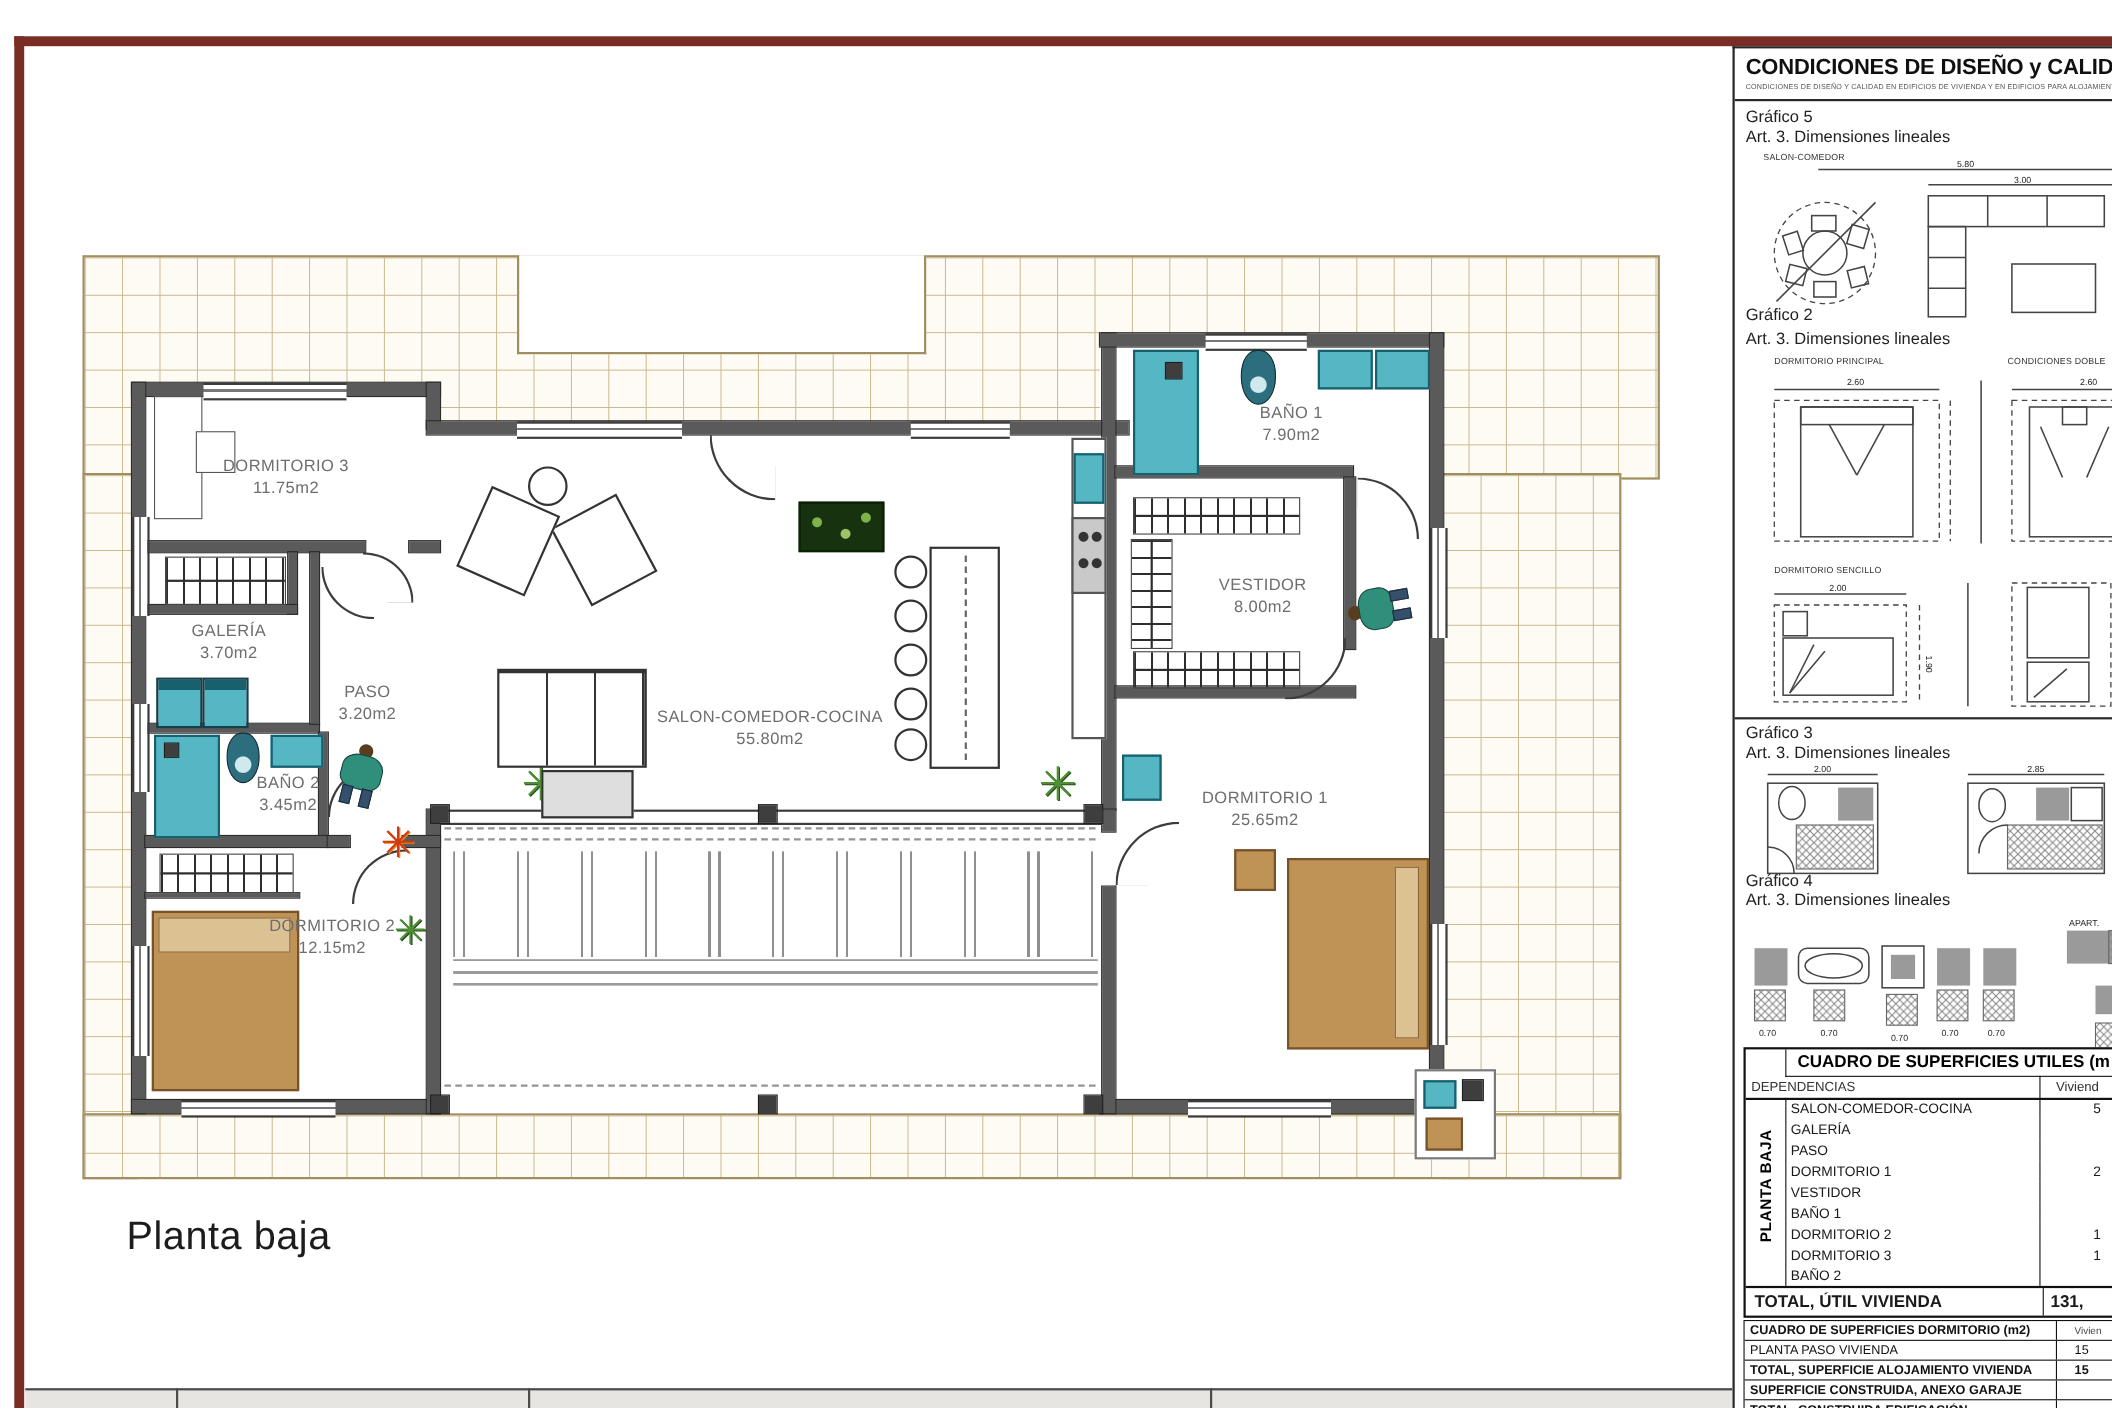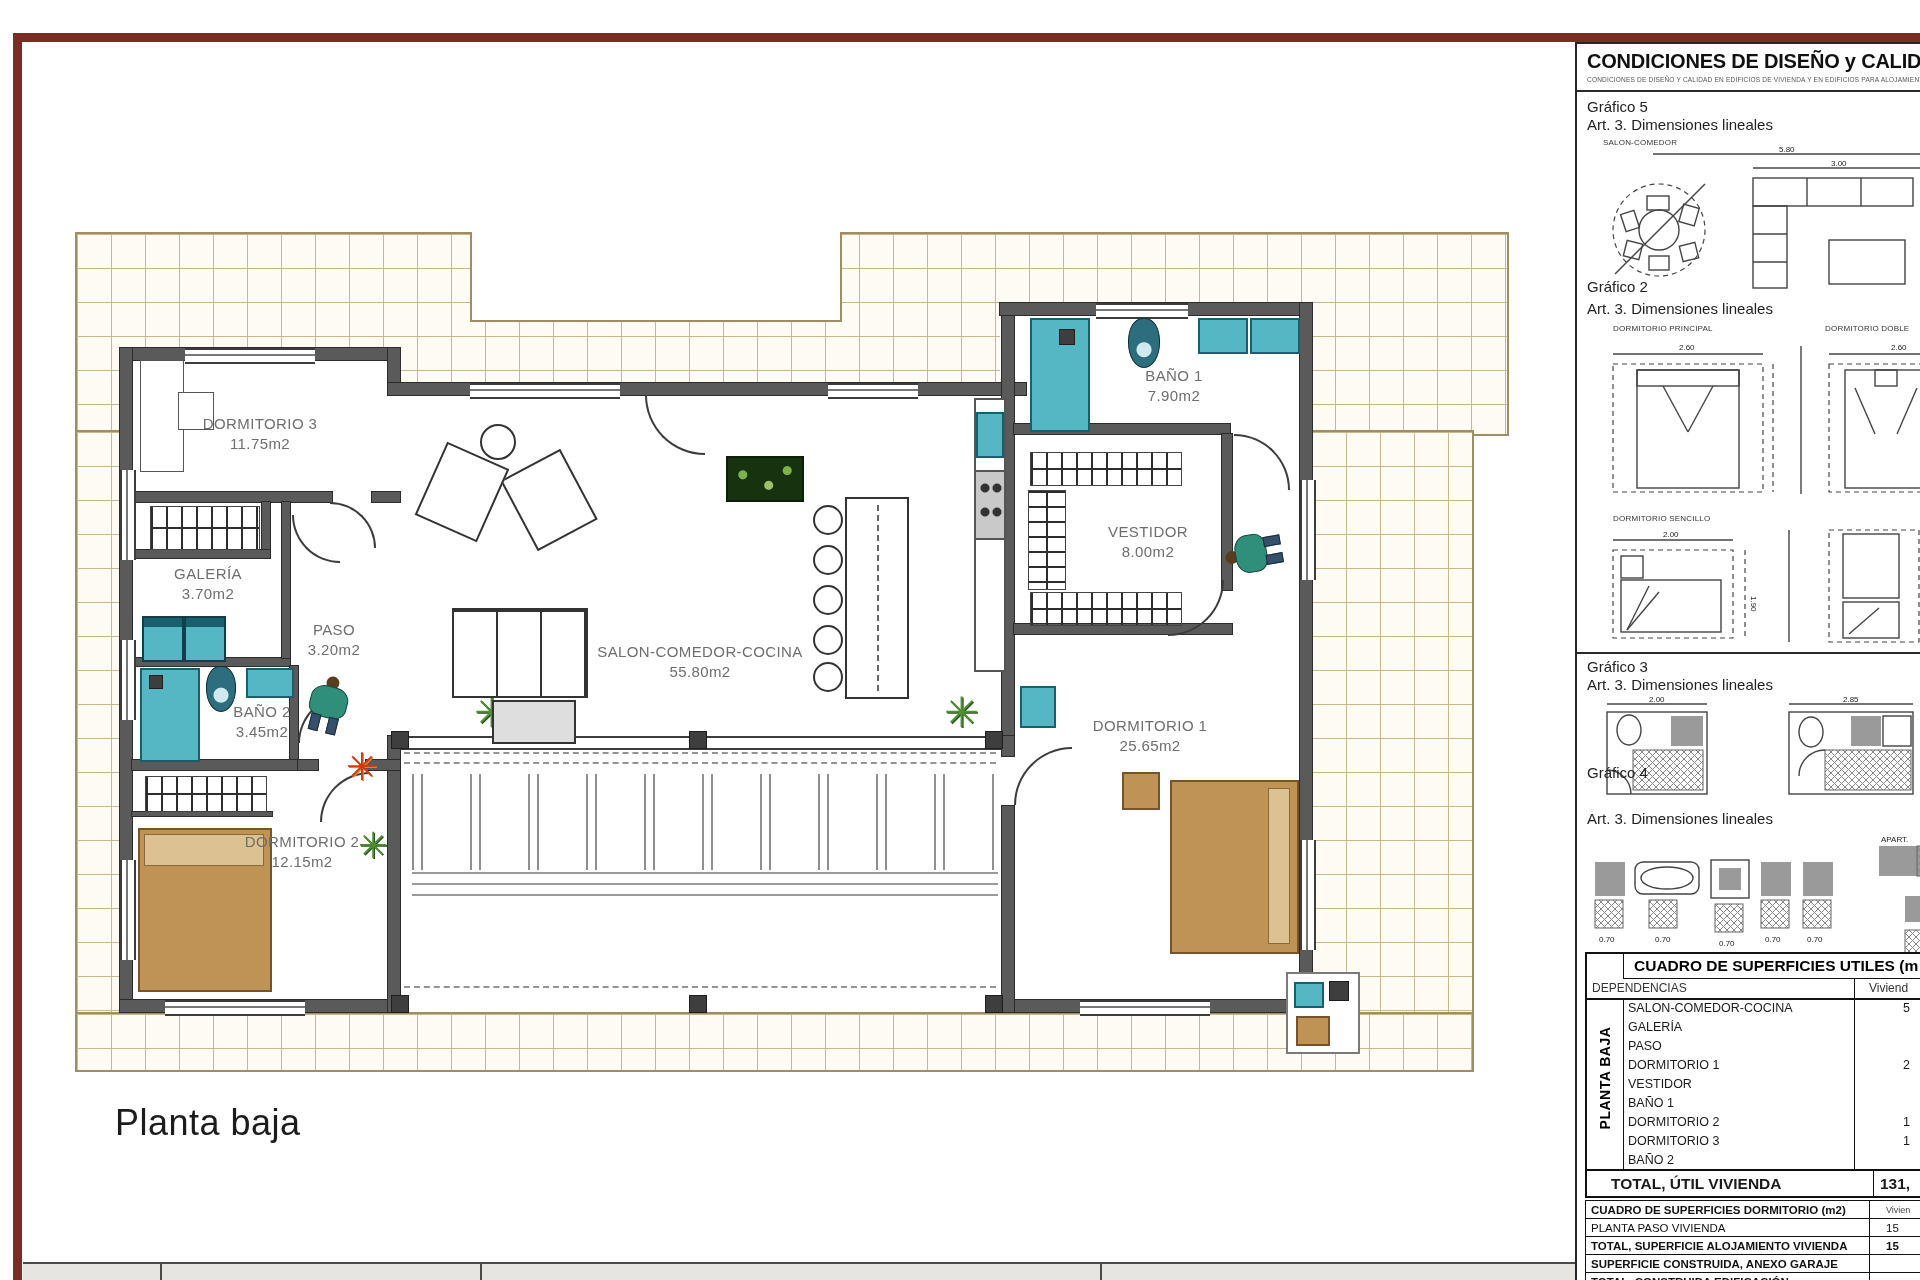--- a/index.html
+++ b/index.html
@@ -308,21 +308,21 @@
       <line class="sk" x1="160" y1="24" x2="332" y2="24"></line>
       <line class="skd" x1="344" y1="34" x2="344" y2="144"></line>
       <text class="dimt" x="186" y="8">5.80</text>
       <text class="dimt" x="238" y="22">3.00</text>
       <text class="dimt" x="350" y="92" transform="rotate(90 350 92)">2.60</text>
     </svg>
 
     <div class="abs phead" style="left:10px;top:234px;">Gráfico 2</div>
     <div class="abs phead" style="left:10px;top:256px;">Art. 3. Dimensiones lineales</div>
     <div class="abs tinycap" style="left:36px;top:280px;">DORMITORIO PRINCIPAL</div>
-    <div class="abs tinycap" style="left:248px;top:280px;">DORMITORIO DOBLE</div>
+    <div class="abs tinycap" style="left:248px;top:280px;">CONDICIONES DOBLE</div>
     <svg class="abs" style="left:16px;top:292px;" width="400" height="160" viewBox="0 0 400 160">
       <line class="sk" x1="20" y1="18" x2="170" y2="18"></line>
       <rect class="skd" x="20" y="28" width="150" height="128"></rect>
       <rect class="sk" x="44" y="34" width="102" height="118"></rect>
       <rect class="sk" x="44" y="34" width="102" height="16"></rect>
       <line class="sk" x1="70" y1="50" x2="95" y2="96"></line>
         <line class="sk" x1="120" y1="50" x2="95" y2="96"></line>
       <line class="skd" x1="180" y1="28" x2="180" y2="156"></line>
       <line class="sk" x1="208" y1="10" x2="208" y2="158"></line>
       <line class="sk" x1="236" y1="18" x2="376" y2="18"></line>
@@ -374,21 +374,21 @@
       <rect class="sk" x="196" y="16" width="124" height="82"></rect>
       <ellipse class="sk" cx="218" cy="36" rx="12" ry="15"></ellipse>
       <rect class="gray" x="258" y="20" width="30" height="30"></rect>
       <rect class="sk" x="290" y="20" width="28" height="30"></rect>
       <rect x="232" y="54" width="86" height="40" fill="url(#xh)" stroke="#666" stroke-width="1"></rect>
       <path class="sk" d="M232,54 A26,26 0 0 0 206,80"></path>
       <text class="dimt" x="56" y="6">2.00</text>
       <text class="dimt" x="250" y="6">2.85</text>
     </svg>
 
-    <div class="abs phead" style="left:10px;top:720px;">Gráfico 4</div>
+    <div class="abs phead" style="left:10px;top:748px;">Gráfico 4</div>
     <div class="abs phead" style="left:10px;top:766px;">Art. 3. Dimensiones lineales</div>
     <svg class="abs" style="left:10px;top:788px;" width="420" height="150" viewBox="0 0 420 150">
       <rect class="gray" x="8" y="30" width="30" height="34"></rect>
       <rect x="8" y="68" width="28" height="28" fill="url(#xh)" stroke="#666"></rect>
       <rect class="sk" x="48" y="30" width="64" height="32" rx="8"></rect>
       <ellipse class="sk" cx="80" cy="46" rx="26" ry="11"></ellipse>
       <rect x="62" y="68" width="28" height="28" fill="url(#xh)" stroke="#666"></rect>
       <rect class="sk" x="124" y="28" width="38" height="38"></rect>
       <rect class="gray" x="132" y="36" width="22" height="22"></rect>
       <rect x="128" y="72" width="28" height="28" fill="url(#xh)" stroke="#666"></rect>
@@ -453,21 +453,21 @@
         <div class="trow" style="height:19px;">
             <div class="tcell-name">DORMITORIO 3</div>
             <div class="tcell-val">1</div>
           </div>
         <div class="trow" style="height:19px;">
             <div class="tcell-name">BAÑO 2</div>
             <div class="tcell-val"></div>
           </div>
       </div>
       <div class="abs trow bold" style="left:0;top:215px;right:0;height:25px;border-top:2px solid #111;font-size:15.5px;">
-        <div class="tcell-name" style="flex-basis:262px;padding-left:24px;">TOTAL, ÚTIL VIVIENDA</div>
+        <div class="tcell-name" style="flex-basis:262px;padding-left:8px;">TOTAL, ÚTIL VIVIENDA</div>
         <div class="tcell-val" style="padding-left:6px;">131,</div>
       </div>
     </div>
 
     <div class="abs t-outer" style="left:8px;top:1156px;width:400px;height:86px;border-width:1.5px;">
       <div class="t2row bold" style="border-top:none;">
         <div class="t2name">CUADRO DE SUPERFICIES DORMITORIO (m2)</div>
         <div class="t2val" style="font-weight:normal;font-size:9px;color:#444;">Vivien</div>
       </div>
       <div class="t2row">

